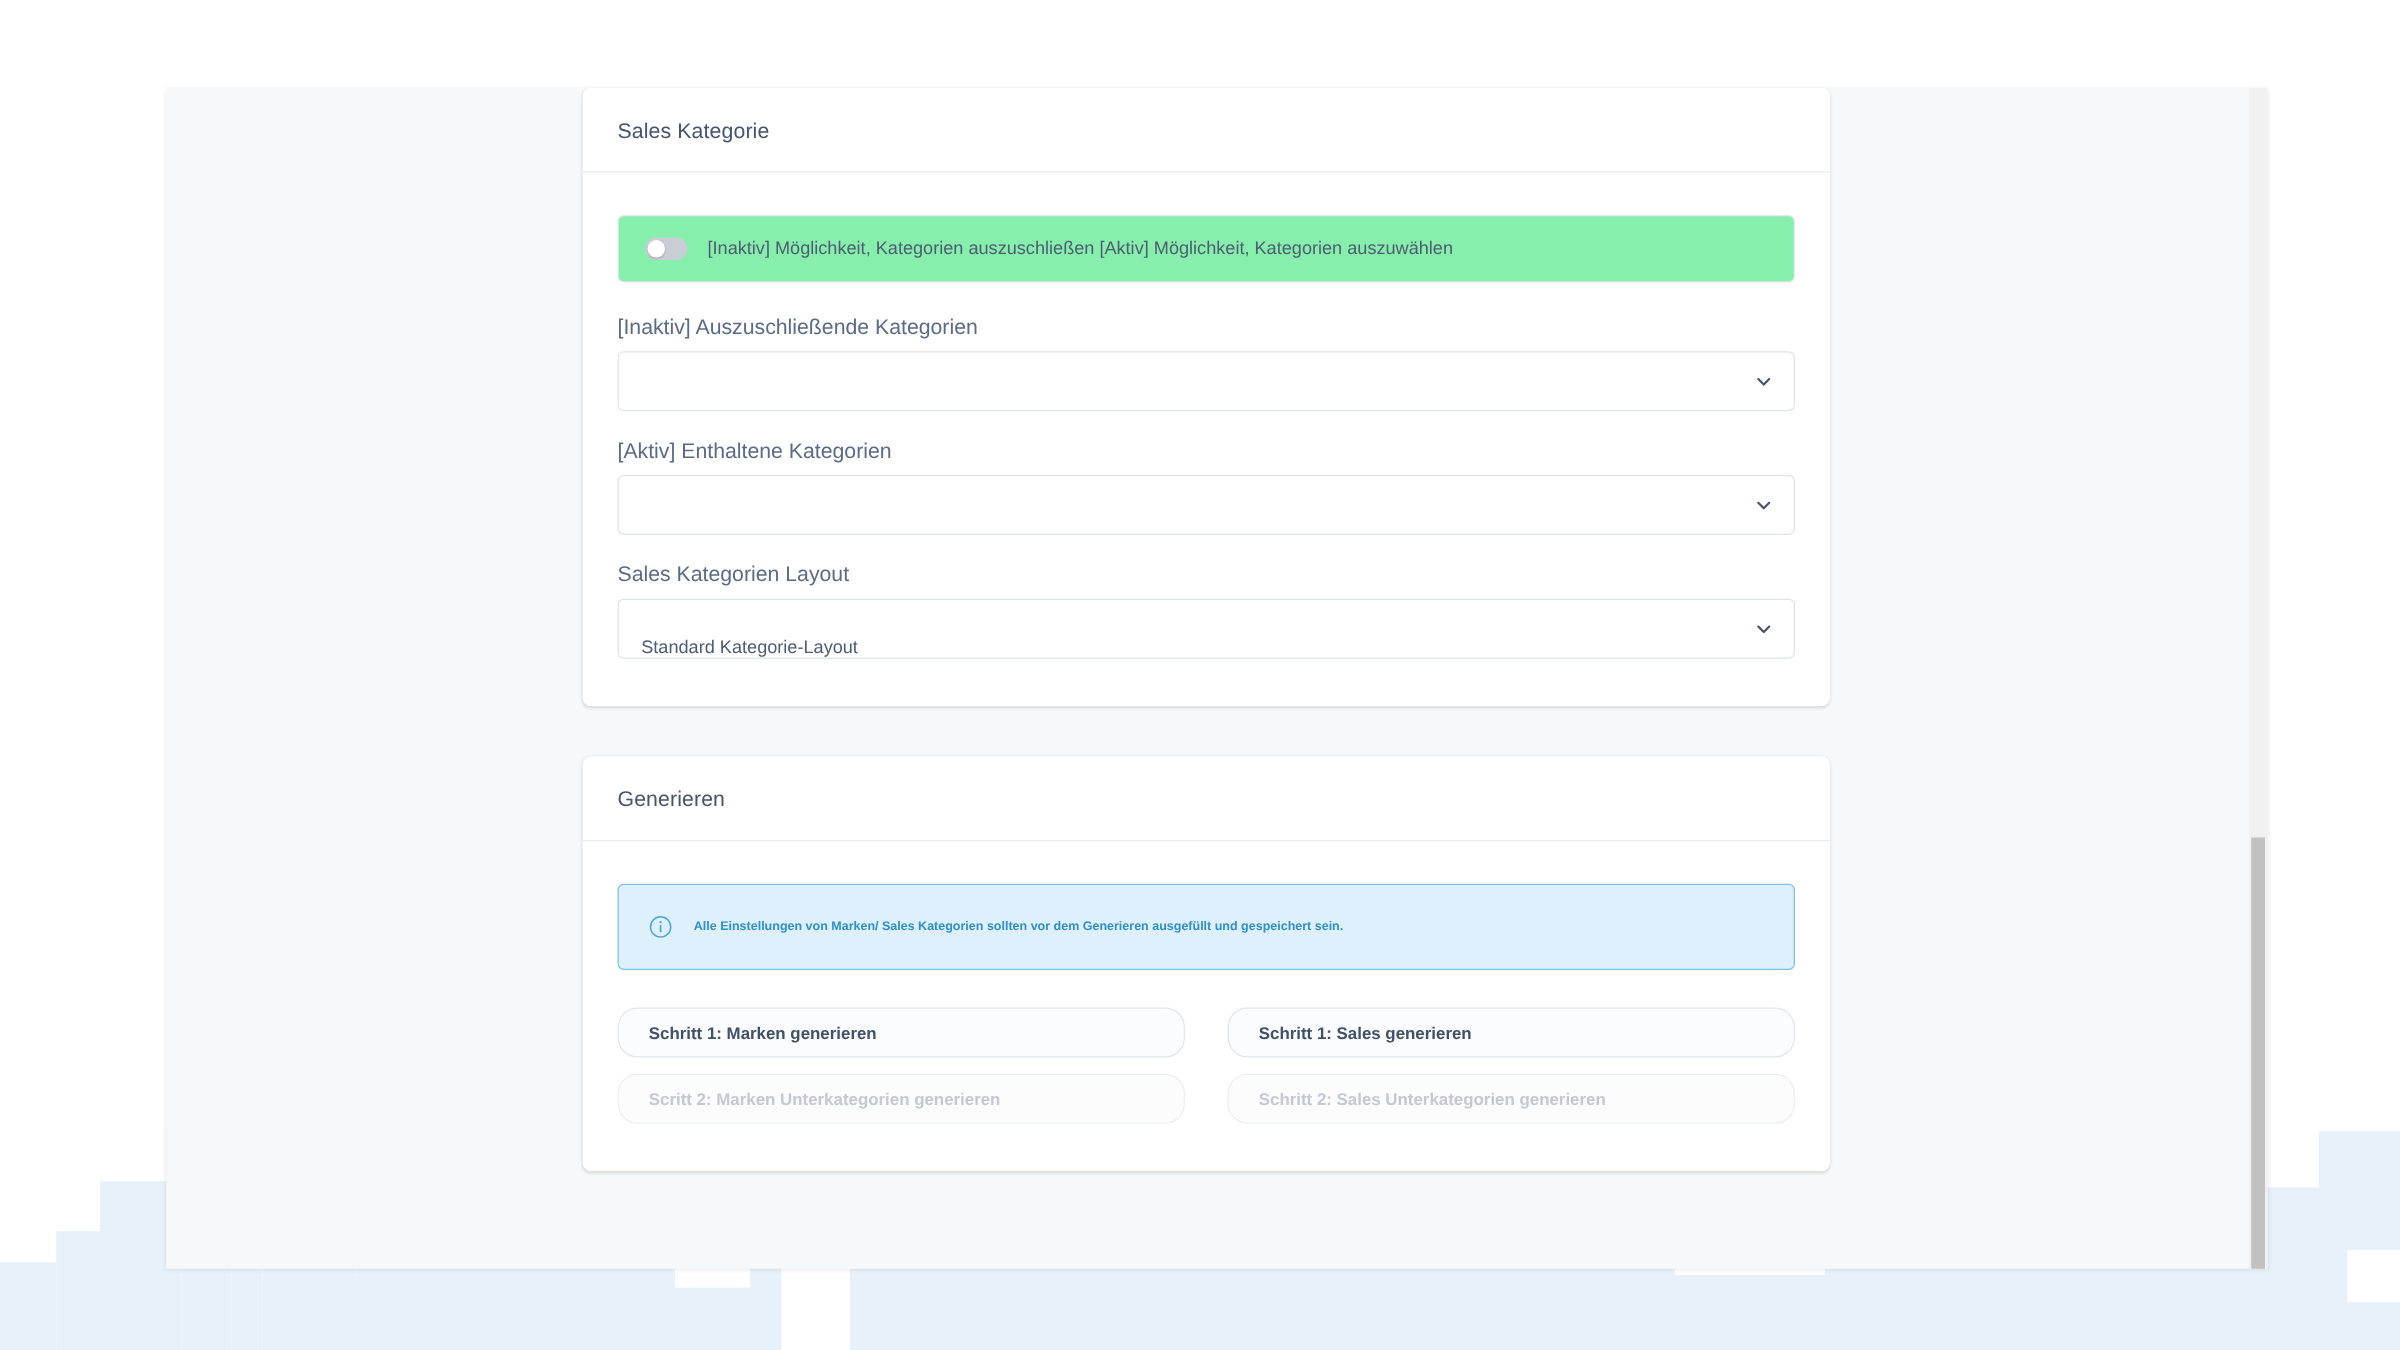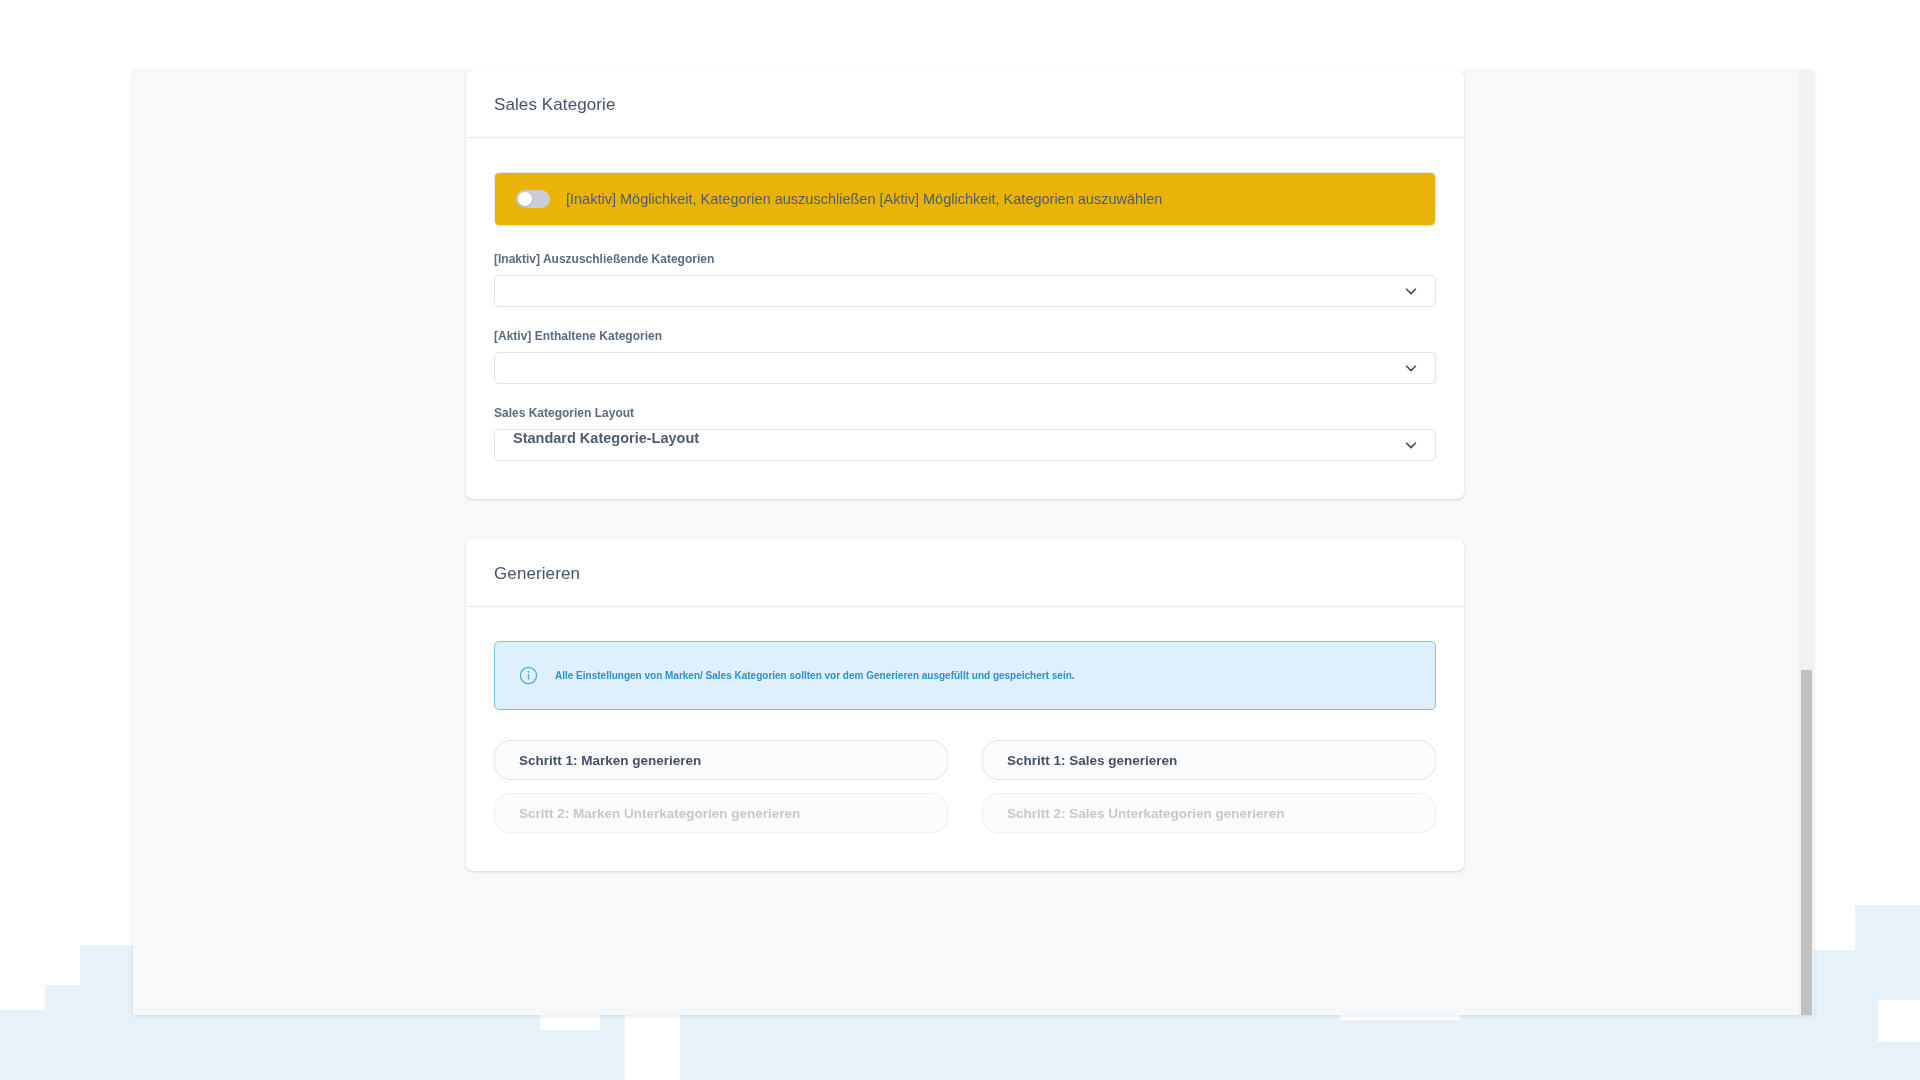--- a/index.html
+++ b/index.html
@@ -78,21 +78,21 @@
   .card-body { padding: 34px 28px 38px 28px; }
 
   
   .toggle-row {
     display: flex;
     align-items: center;
     gap: 16px;
     border: 1px solid #e4e7ec;
     border-radius: 5px;
     padding: 17px 21px;
-    background: #eab308;
+    background: #86efac;
     margin-bottom: 26px;
   }
   .switch {
     position: relative;
     flex: 0 0 auto;
     width: 34px; height: 18px;
     border-radius: 9px;
     background: #c9ced6;
   }
   .switch .knob {
@@ -105,36 +105,34 @@
   }
   .toggle-label {
     font-size: 14.5px;
     color: #4d5c73;
   }
 
   
   .field { margin-bottom: 22px; }
   .field-label {
     display: block;
-    font-size: 12px;
+    font-size: 17px;
     color: #5b6b84;
     margin-bottom: 9px;
-    font-weight: bold;
   }
   .select {
     position: relative;
     width: 100%;
-    height: 32px;
+    height: 48px;
     border: 1px solid #dfe3e8;
     border-radius: 5px;
     background: #ffffff;
     display: flex;
-    align-items: flex-start;
+    align-items: flex-end;
     padding: 0 42px 0 18px;
-    font-weight: bold;
   }
   .select-value {
     font-size: 14.5px;
     color: #4d5c73;
   }
   .select .chev {
     position: absolute;
     right: 17px;
     top: 50%;
     transform: translateY(-50%);

